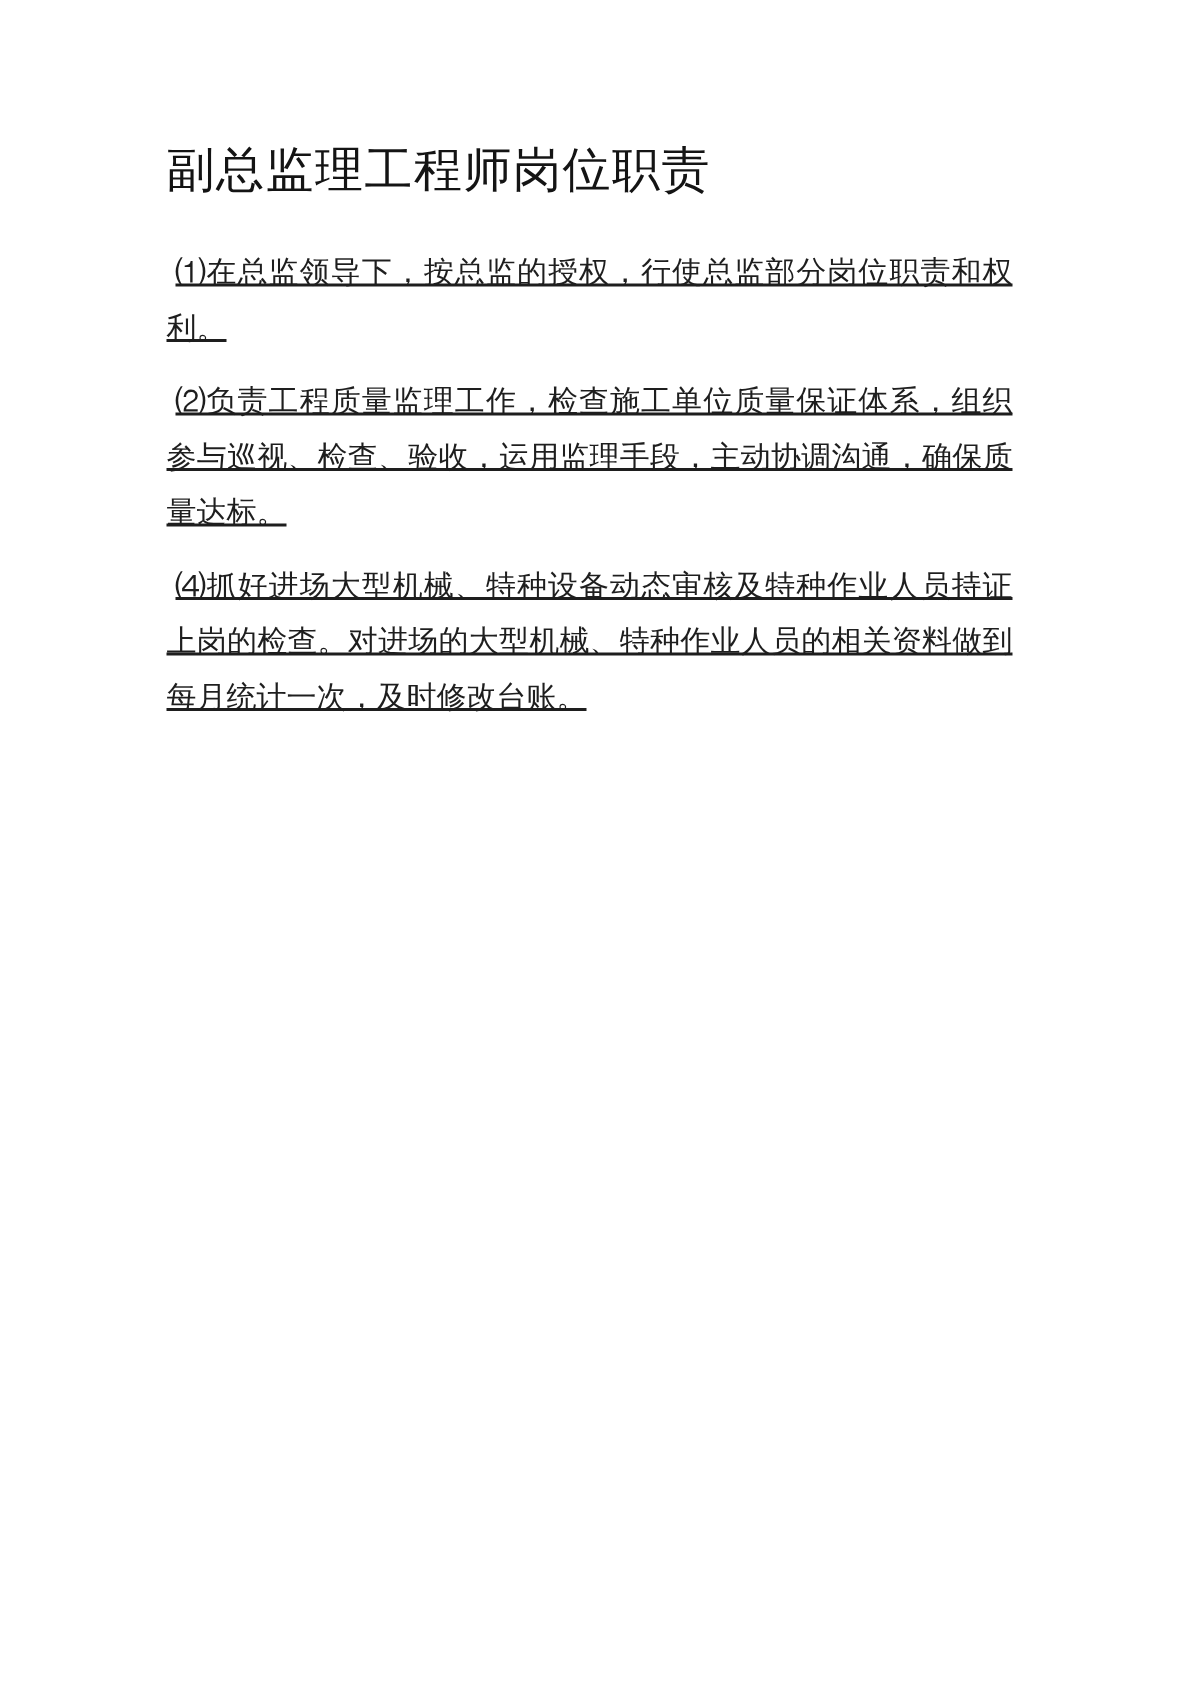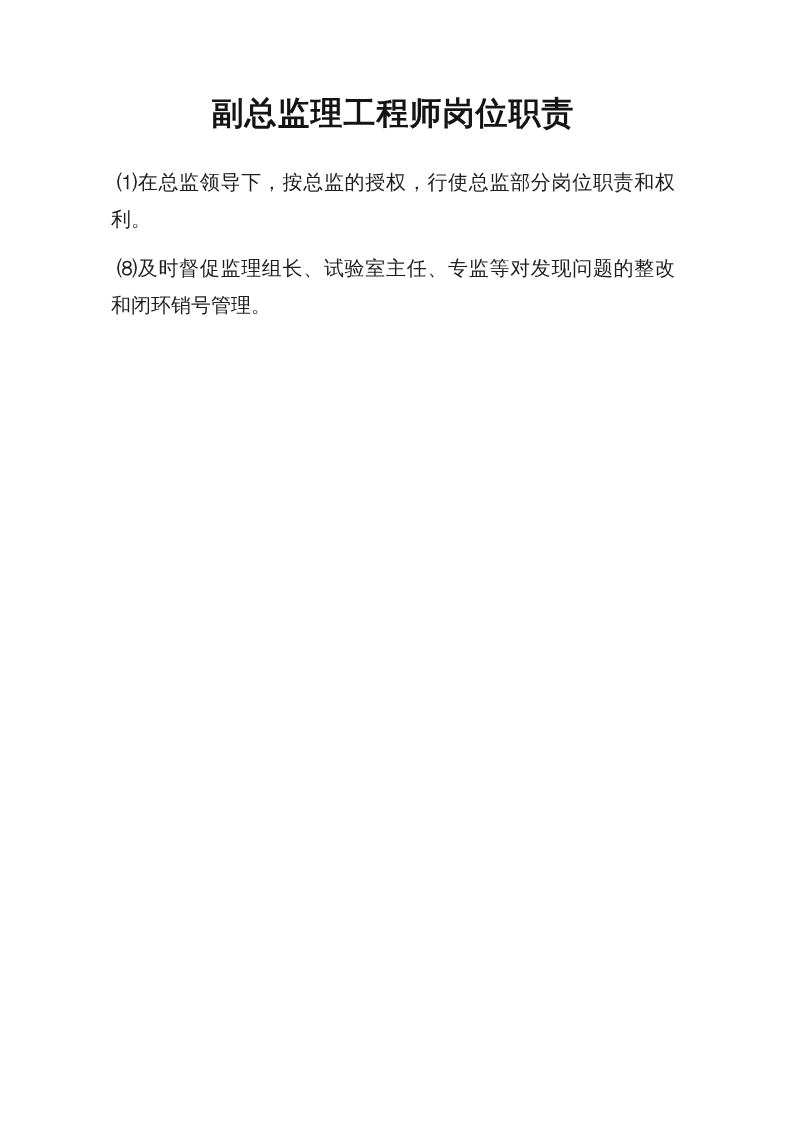--- a/index.html
+++ b/index.html
@@ -17,45 +17,47 @@
   .page {
     box-sizing: border-box;
     width: 793px;
     height: 1122px;
     background: #ffffff;
     padding: 92px 118px 40px 111px;
   }
   .doc-title {
     font-size: 32px;
     line-height: 42px;
-    font-weight: bold;
-    text-align: center;
+    font-weight: normal;
+    text-align: left;
     letter-spacing: 1px;
     margin: 0 0 30px 0;
     color: #141414;
   }
   .doc-paragraph {
     font-size: 20px;
     line-height: 37px;
     text-align: justify;
     text-justify: inter-ideograph;
     text-indent: 6px;
     margin: 0 0 12px 0;
     color: #1e1e1e;
     word-break: break-all;
+    text-decoration: underline;
   }
 </style>
 </head>
 <body>
 
 <div class="page">
   <h1 class="doc-title">副总监理工程师岗位职责</h1>
 
   <p class="doc-paragraph">⑴在总监领导下，按总监的授权，行使总监部分岗位职责和权利。</p>
 
+  <p class="doc-paragraph">⑵负责工程质量监理工作，检查施工单位质量保证体系，组织参与巡视、检查、验收，运用监理手段，主动协调沟通，确保质量达标。</p>
+
+
+  <p class="doc-paragraph">⑷抓好进场大型机械、特种设备动态审核及特种作业人员持证上岗的检查。对进场的大型机械、特种作业人员的相关资料做到每月统计一次，及时修改台账。</p>
 
 
 
 
-
-
-  <p class="doc-paragraph">⑻及时督促监理组长、试验室主任、专监等对发现问题的整改和闭环销号管理。</p>
 </div>
 
 </body></html>

